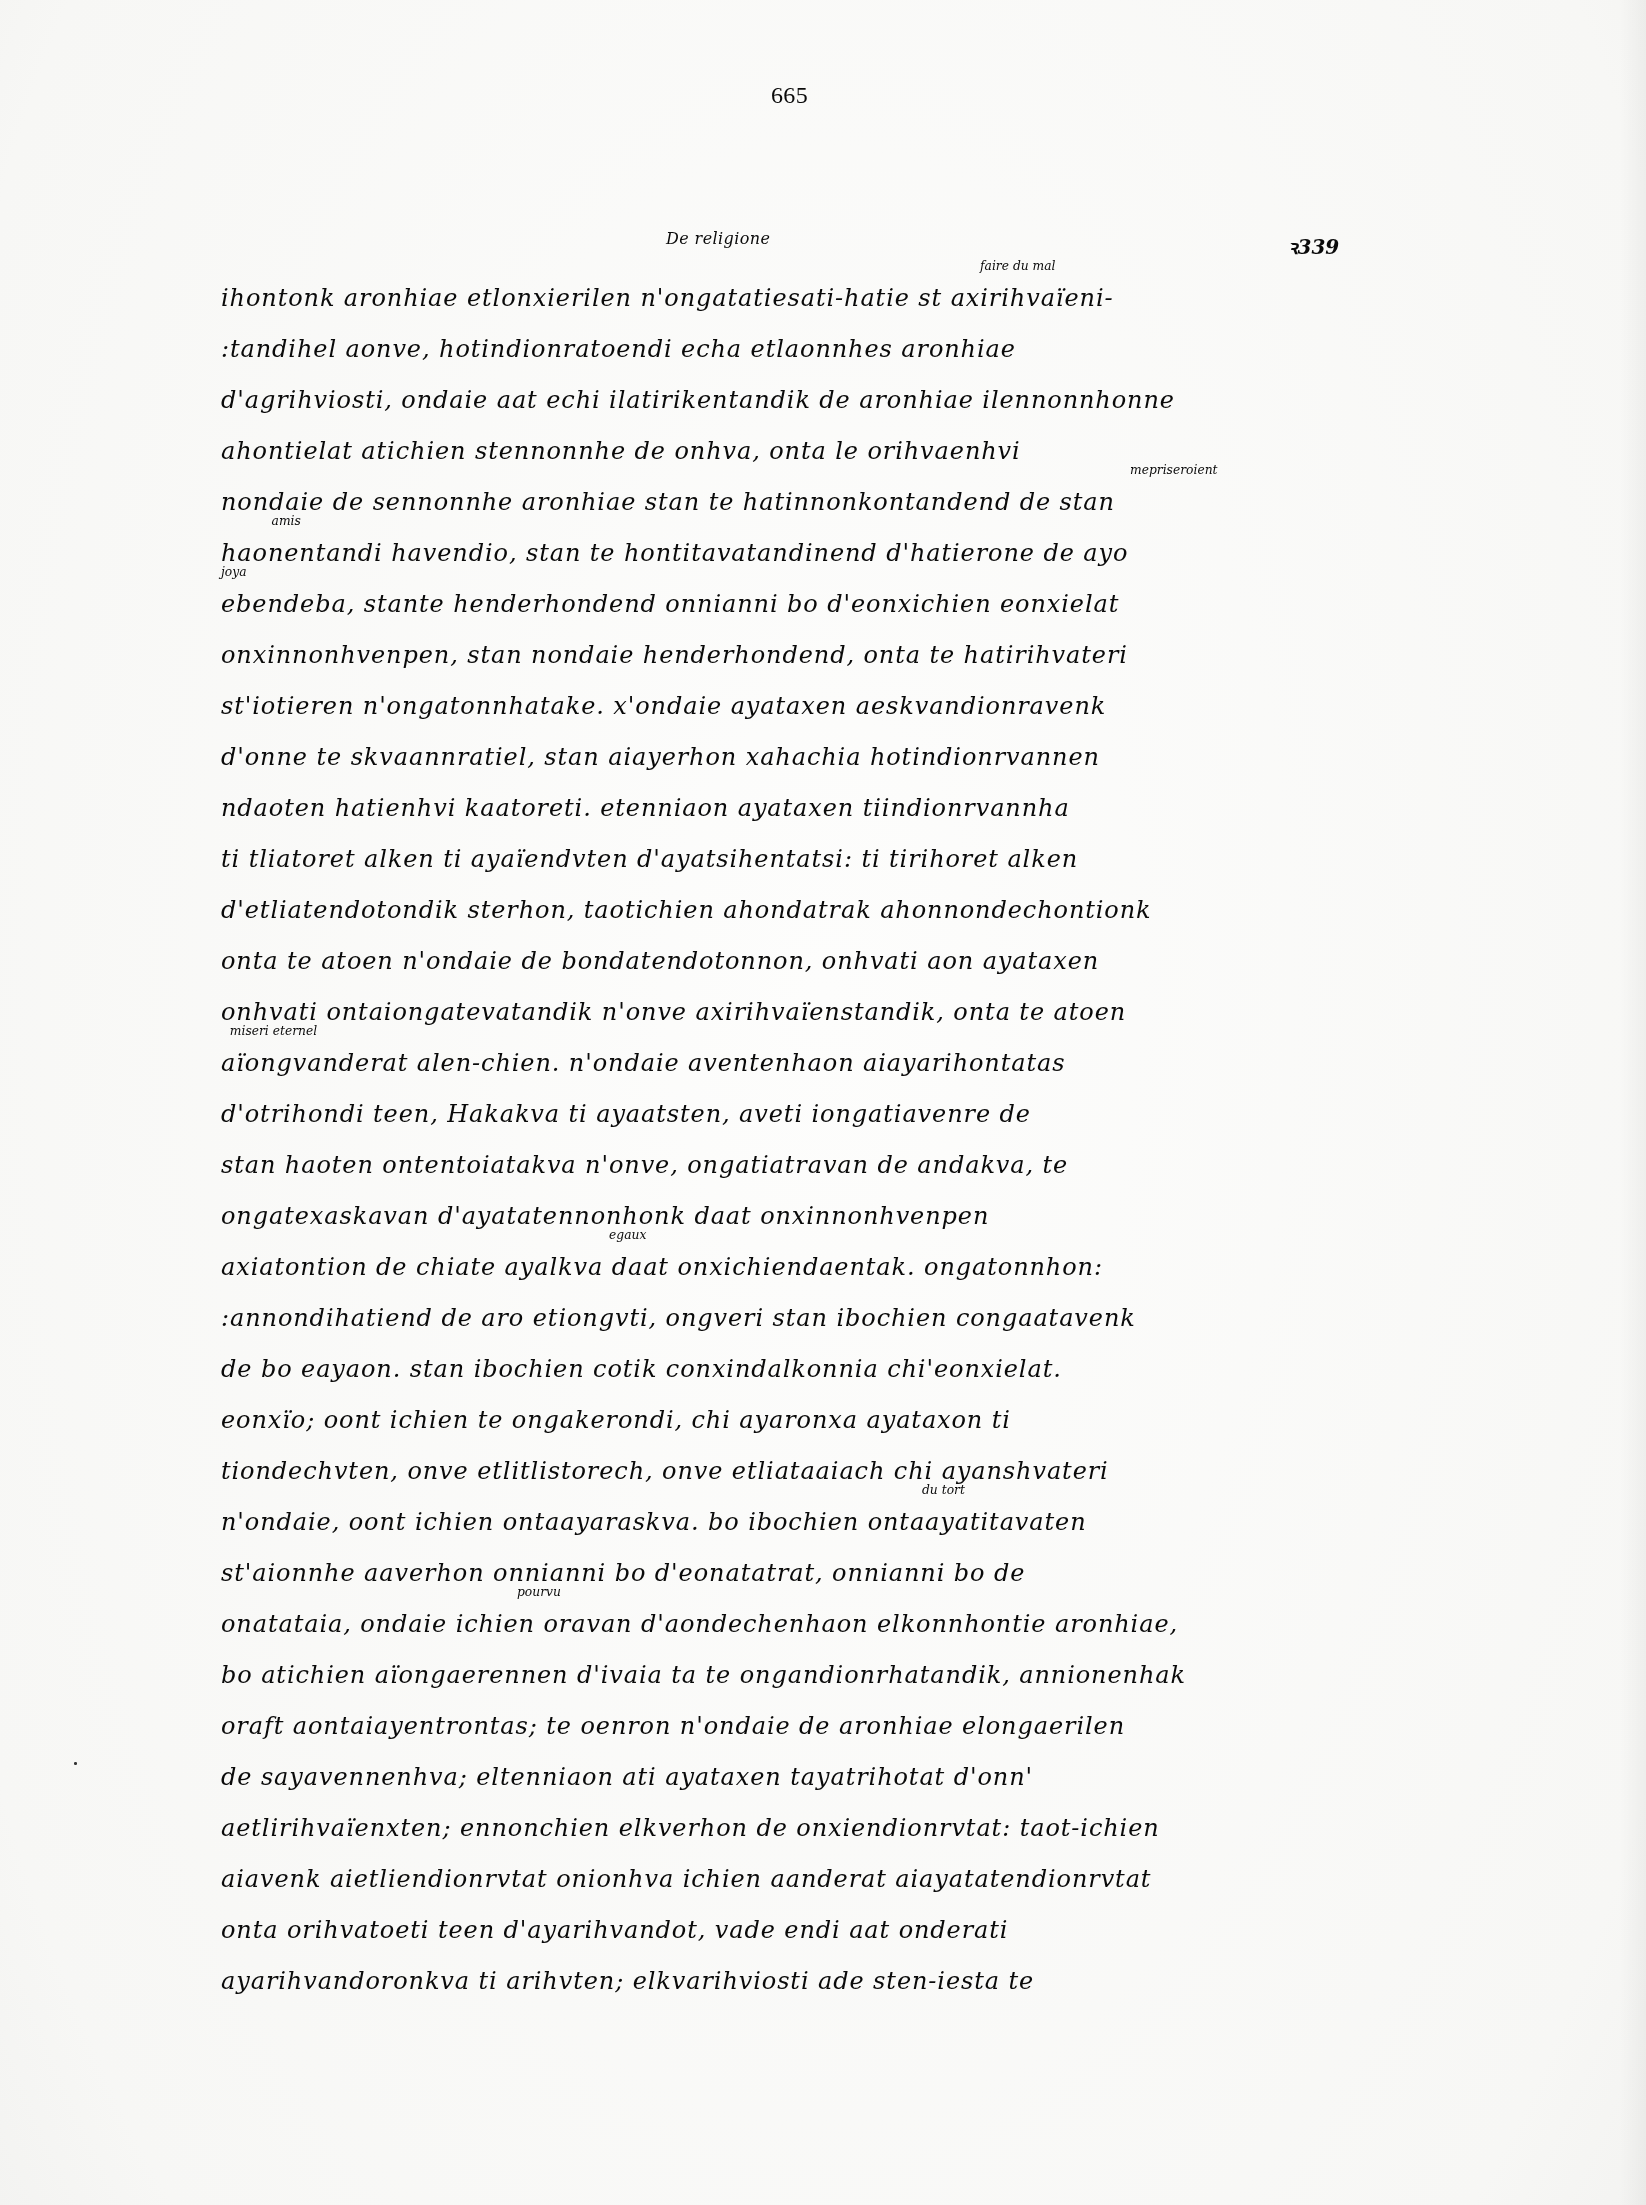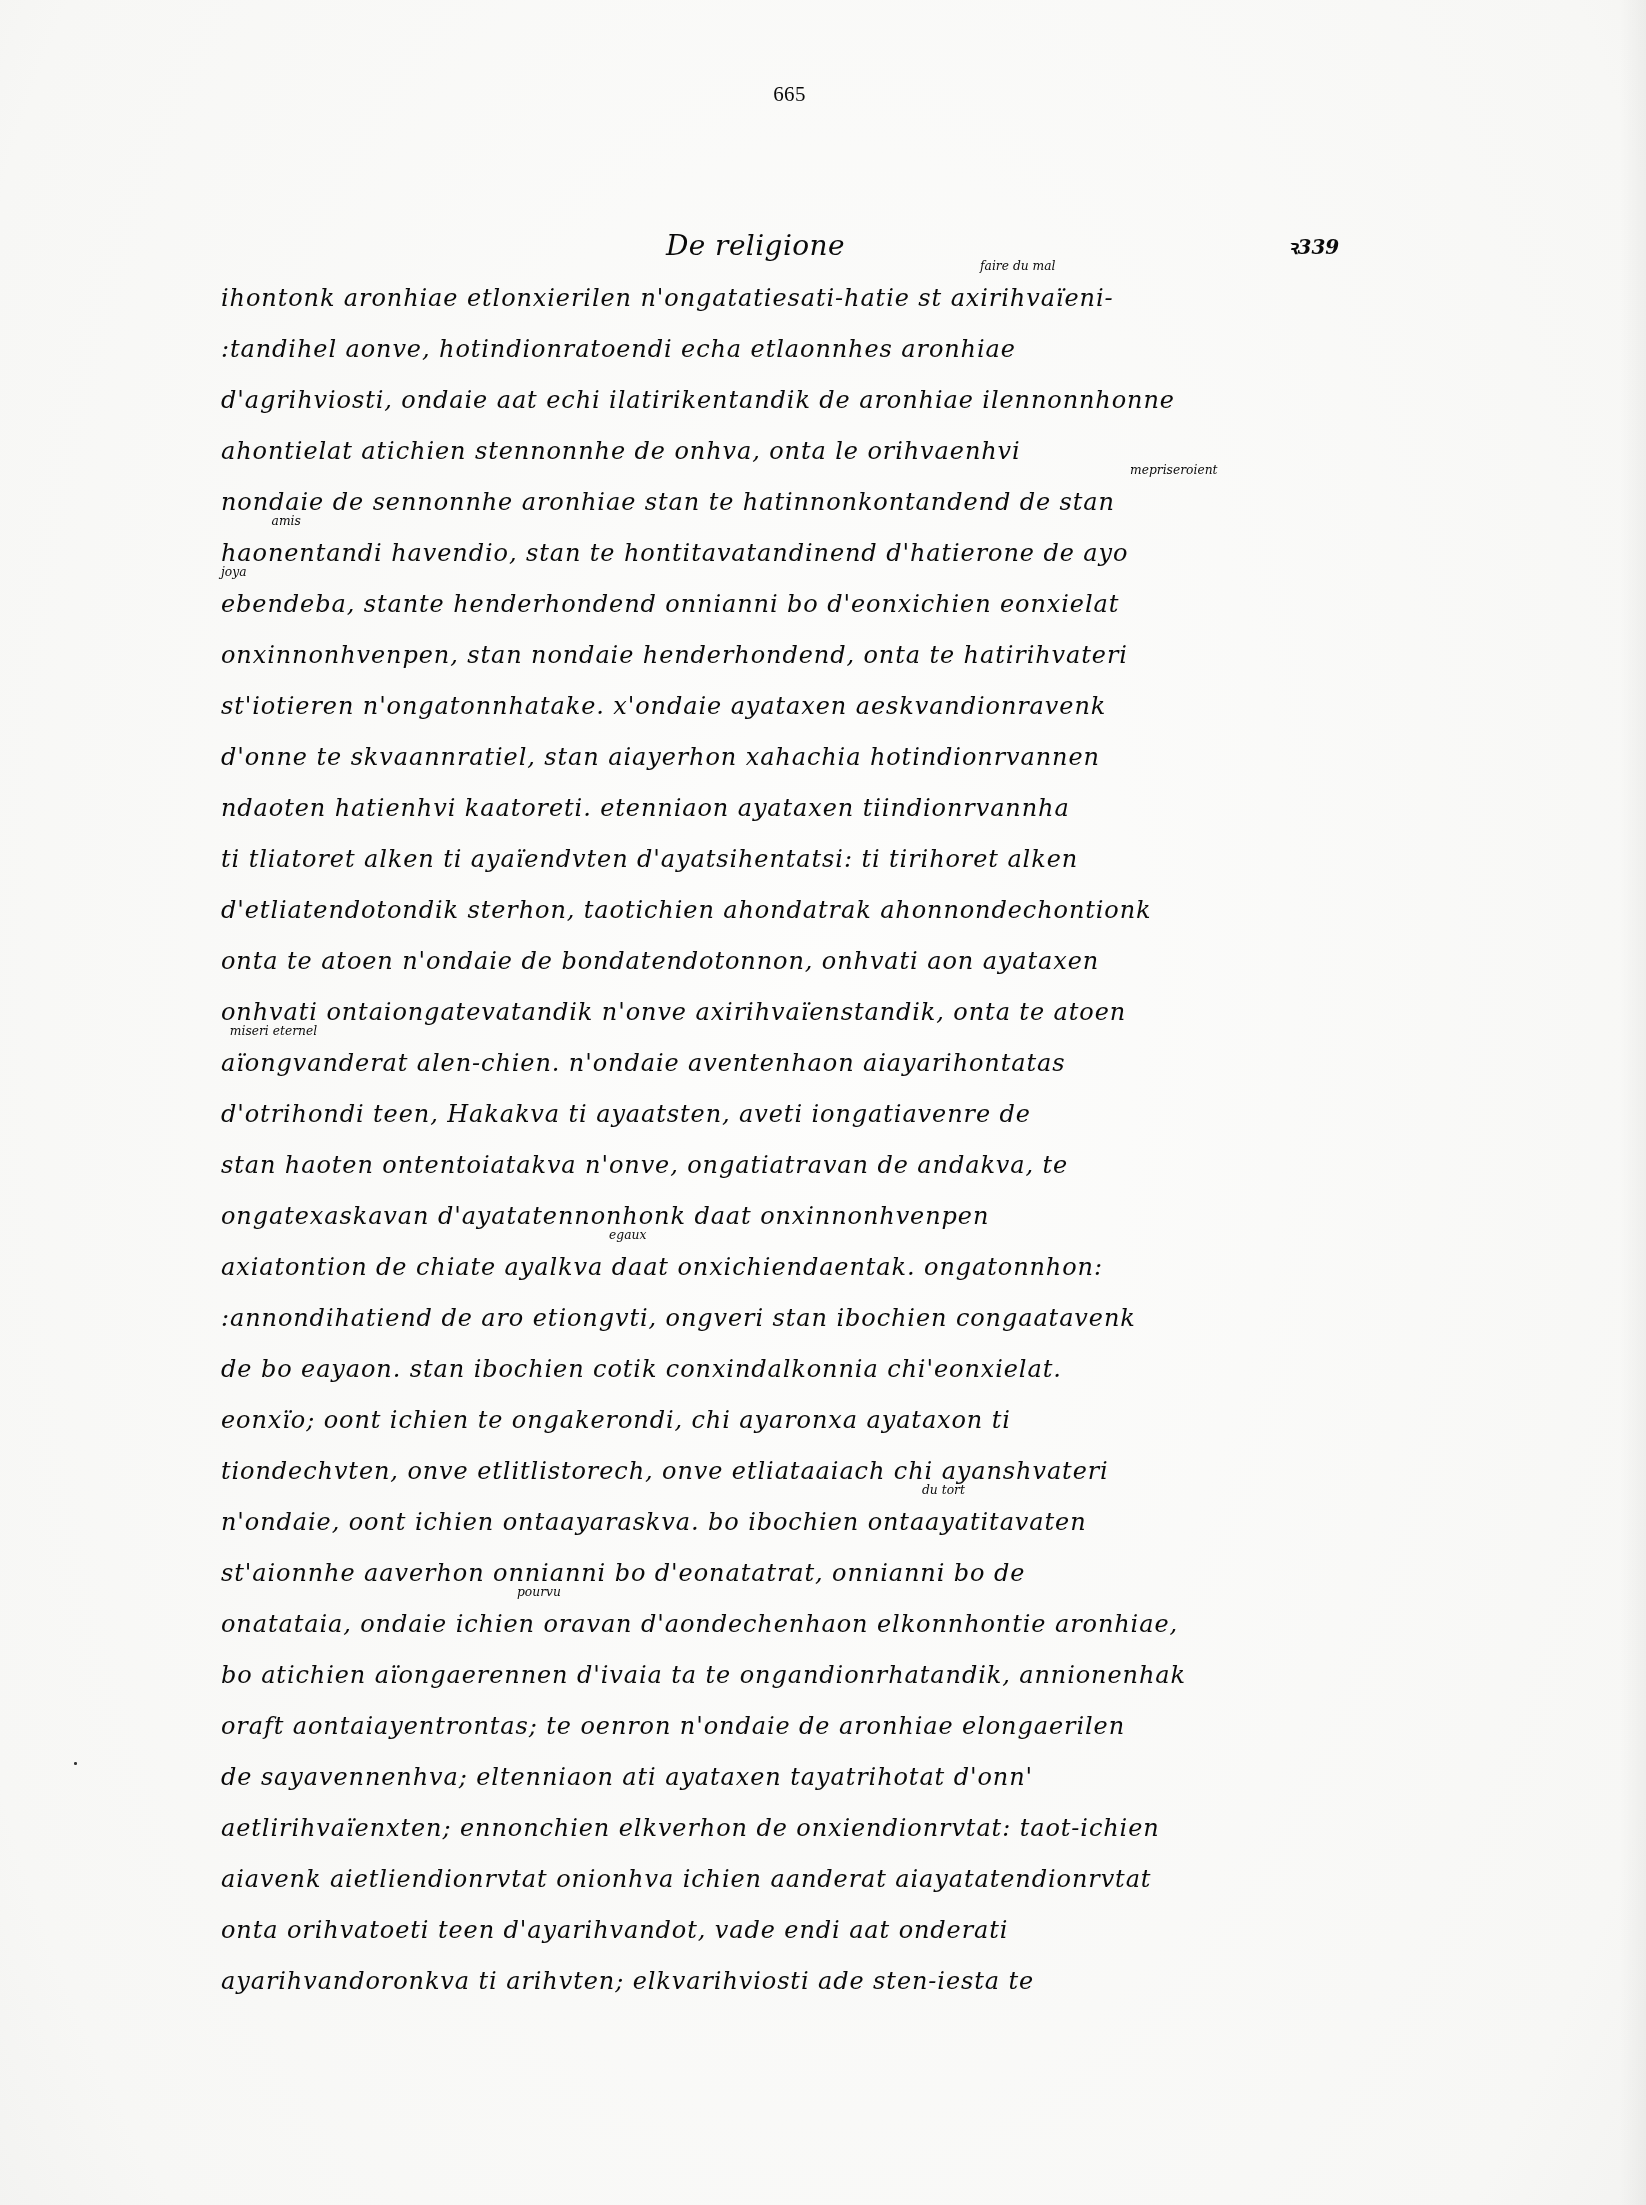--- a/index.html
+++ b/index.html
@@ -29,36 +29,36 @@
       width: 26.5px; height: 2484px;
       background: linear-gradient(to right, rgba(0,0,0,0), rgba(0,0,0,0.04));
     }
     .page-number {
       position: absolute;
       top: 82px;
       left: 763px;
       width: 53px;
       text-align: center;
       font-family: "Liberation Serif", serif;
-      font-size: 21px;
+      font-size: 24px;
       letter-spacing: 0.4px;
     }
     .manuscript {
       position: absolute;
       left: 221px;
       top: 229px;
       width: 1345px;
     }
     .heading {
       position: absolute;
       left: 445px;
       top: 0px;
       font-family: "DejaVu Serif", serif;
       font-style: italic;
-      font-size: 28px;
+      font-size: 16px;
       letter-spacing: 0.4px;
     }
     .heading-mark {
       position: absolute;
       left: 1067px;
       top: 4.4px;
       font-family: "DejaVu Serif", serif;
       font-style: italic;
       font-size: 20px;
       font-weight: bold;

